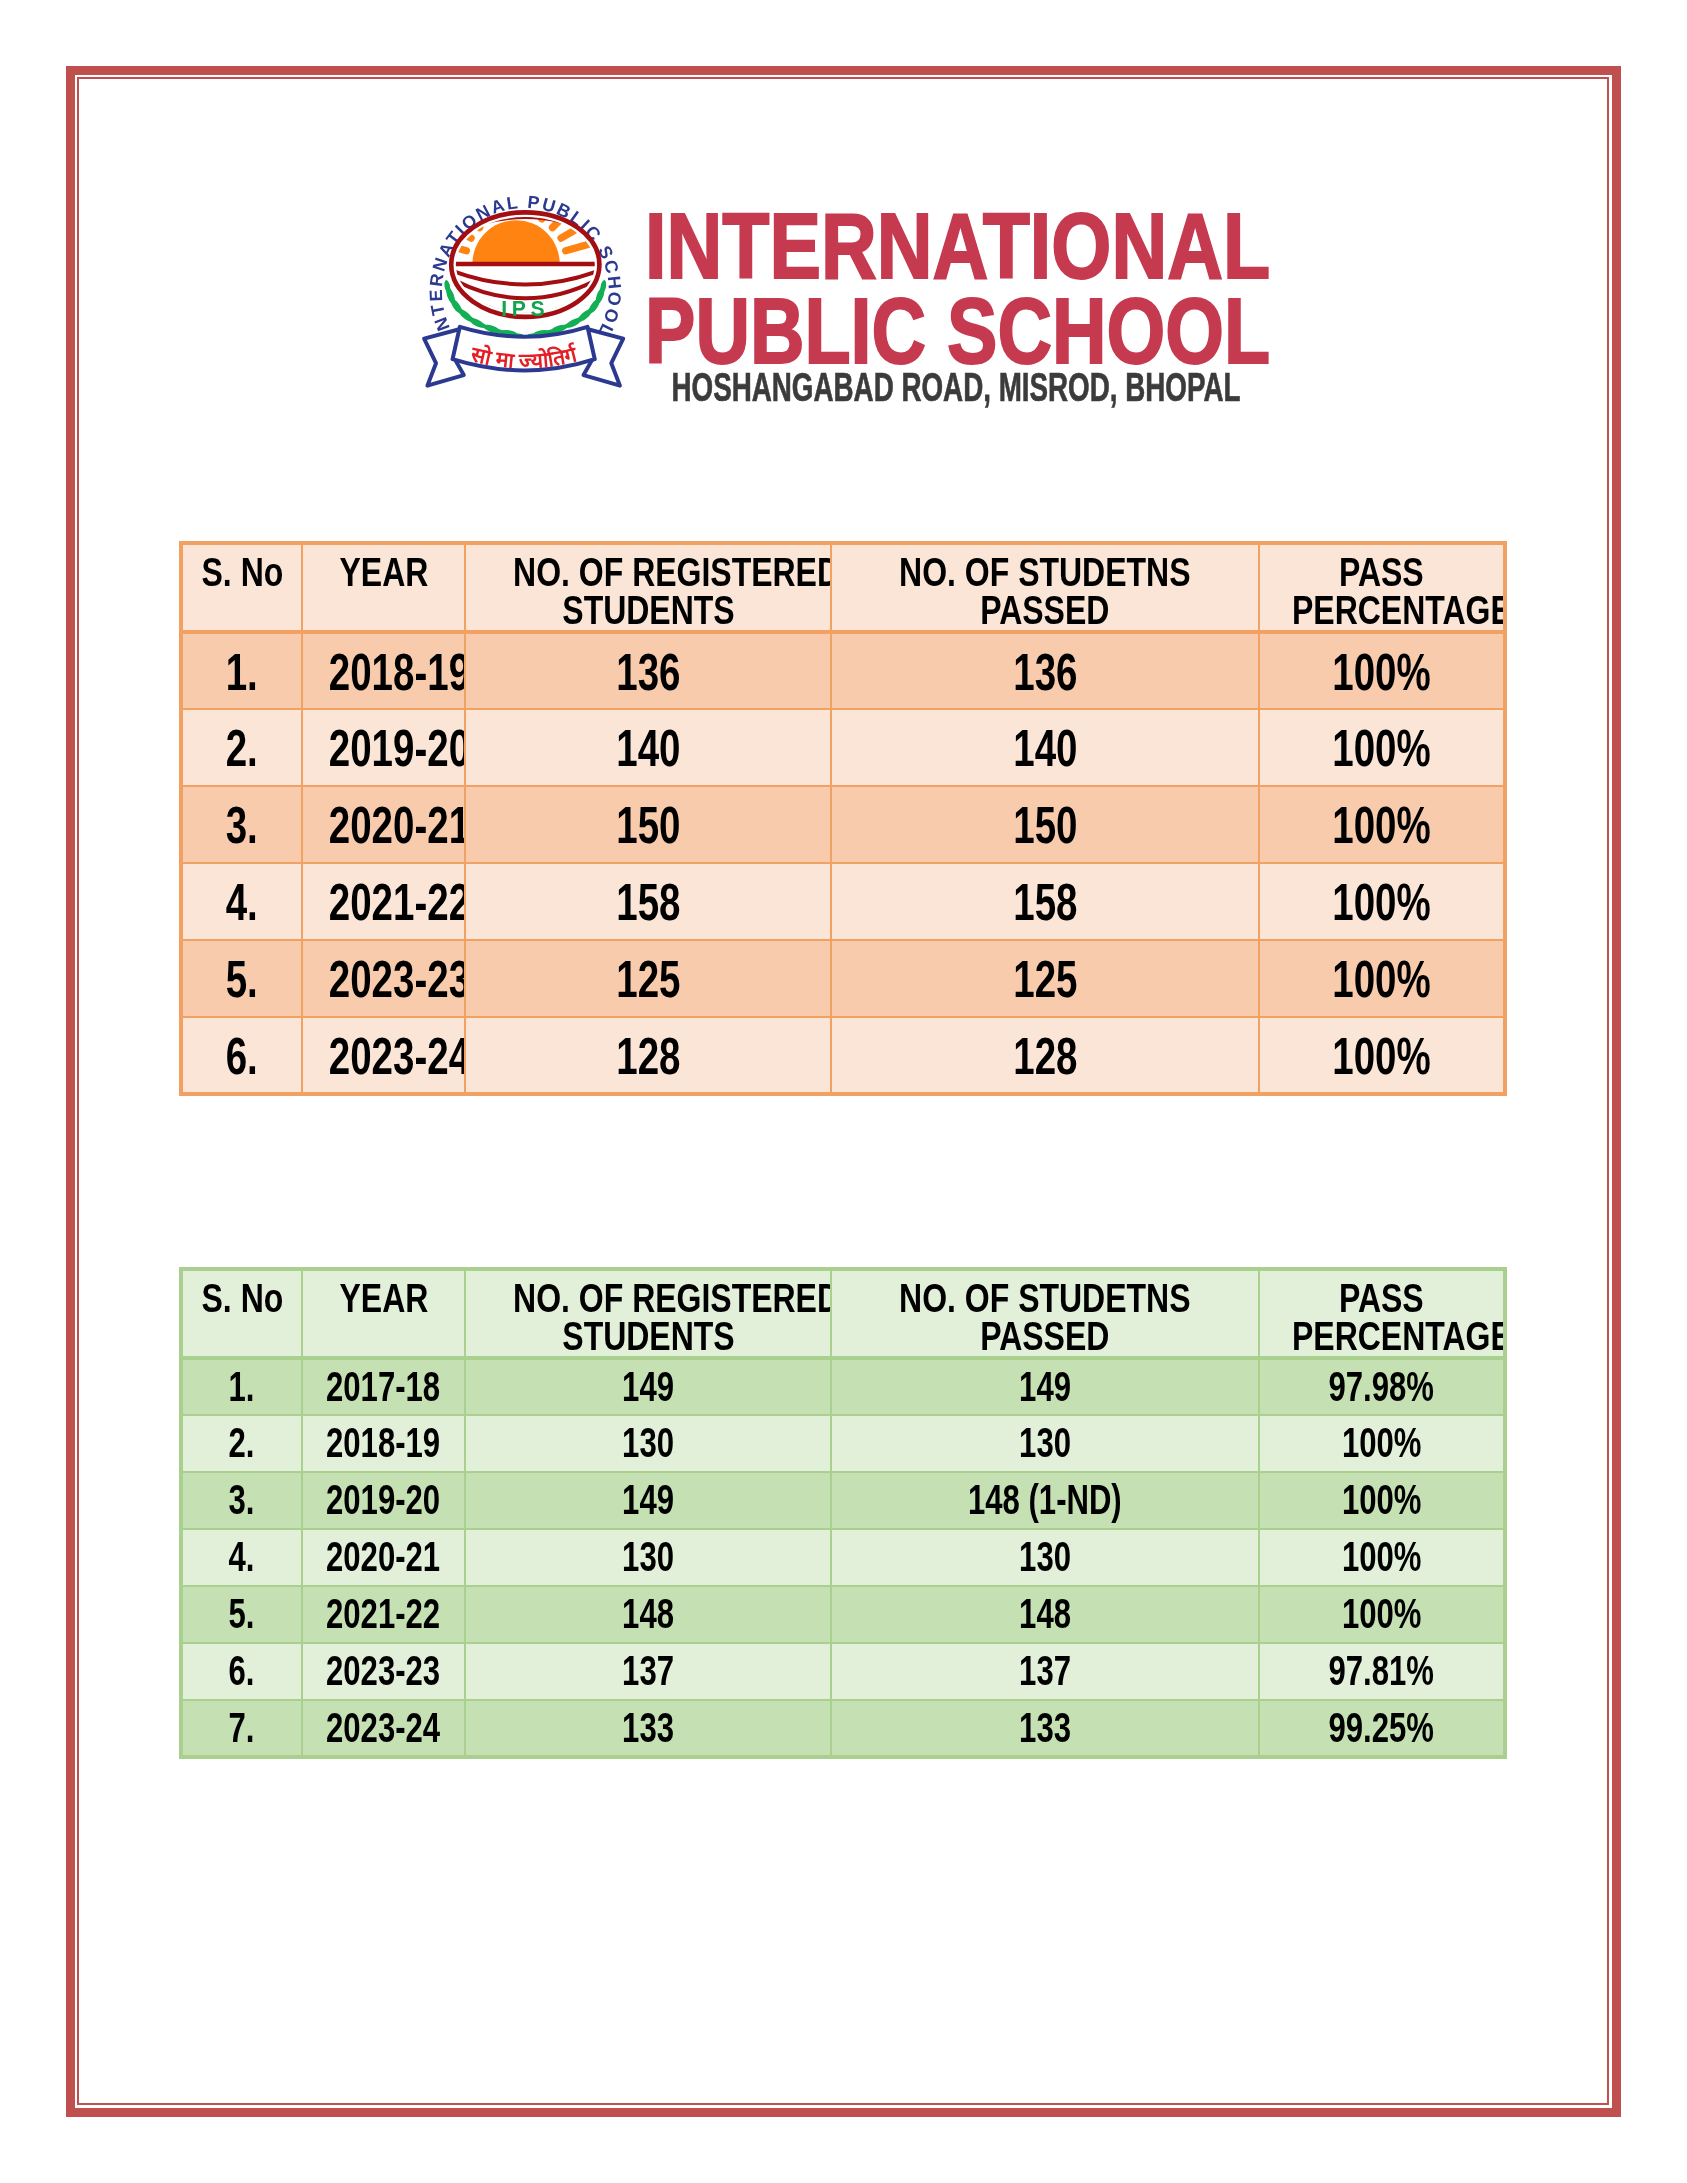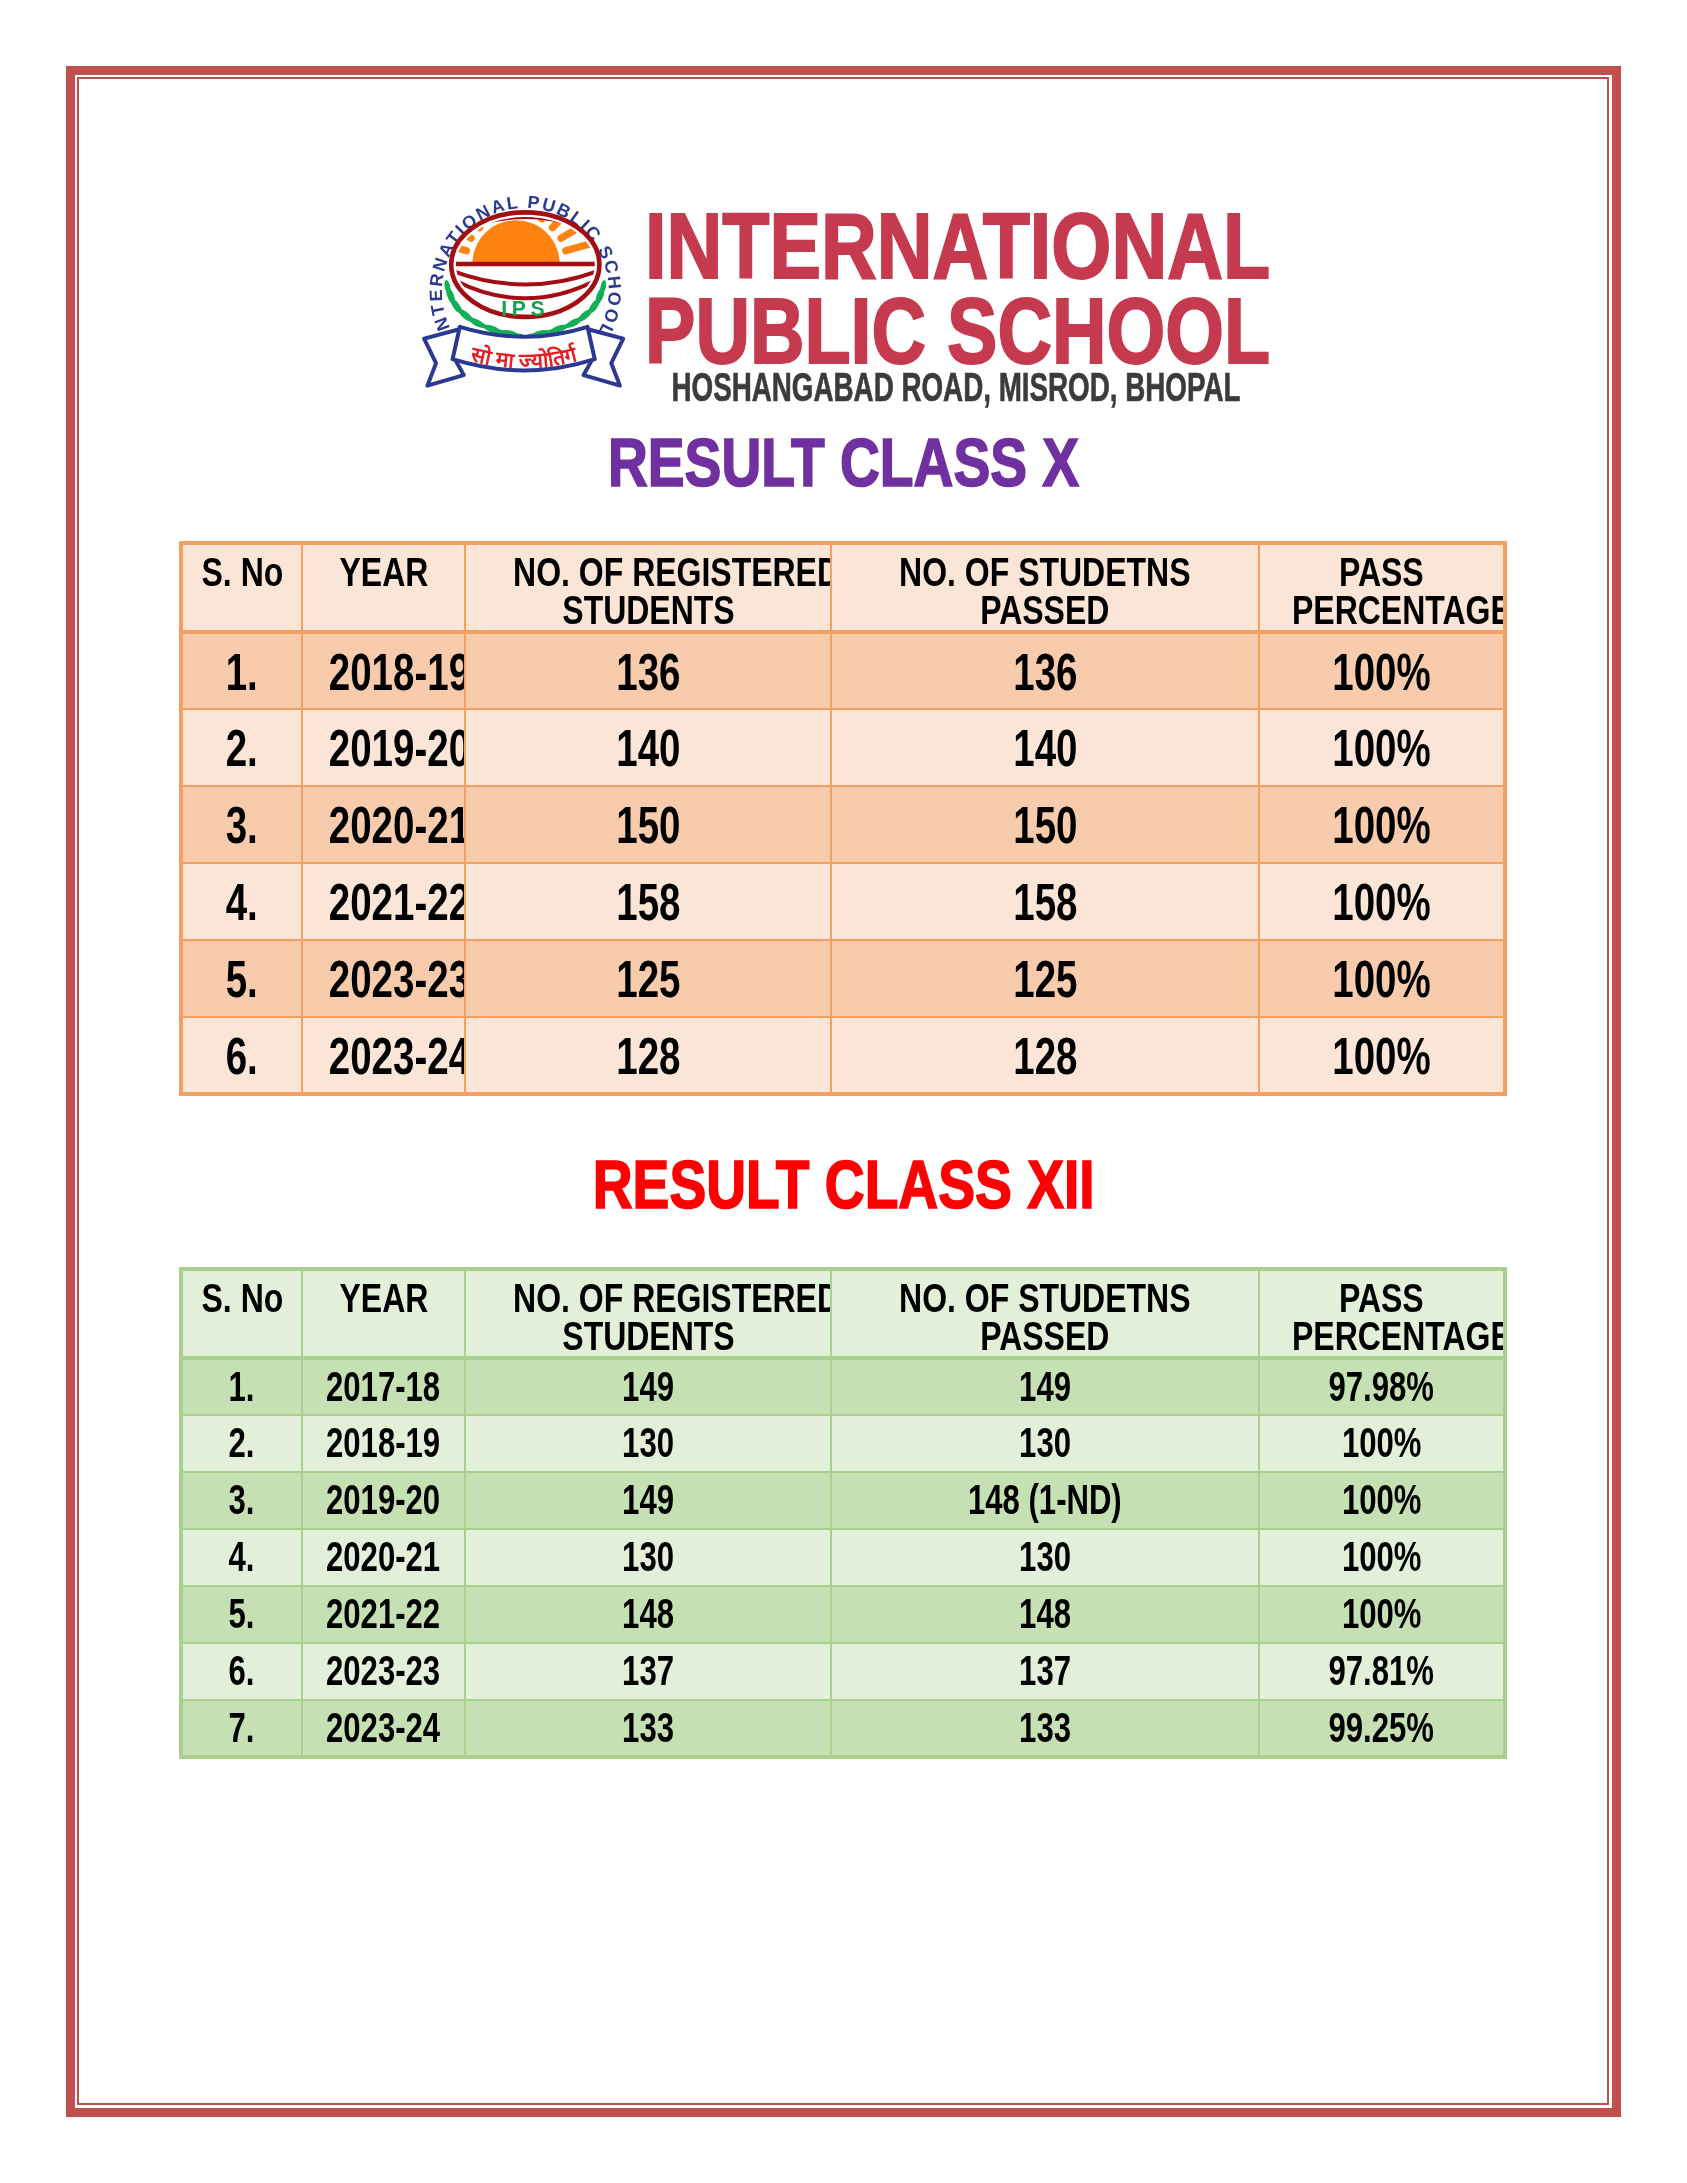--- a/index.html
+++ b/index.html
@@ -134,23 +134,20 @@
     </g>
     <text font-size="32" font-weight="bold" fill="#E31E24" font-family="Liberation Sans, sans-serif">
       <textPath href="#bannerPath" startOffset="50%" text-anchor="middle">तमसो मा ज्योतिर्गमय</textPath>
     </text>
 
     <text x="975" y="420" font-size="140" font-weight="bold" fill="#C63A50" stroke="#C63A50" stroke-width="3" paint-order="stroke" textLength="945" lengthAdjust="spacingAndGlyphs" font-family="Liberation Sans, sans-serif">INTERNATIONAL</text>
     <text x="975" y="548" font-size="140" font-weight="bold" fill="#C63A50" stroke="#C63A50" stroke-width="3" paint-order="stroke" textLength="945" lengthAdjust="spacingAndGlyphs" font-family="Liberation Sans, sans-serif">PUBLIC SCHOOL</text>
     <text x="1015" y="606" font-size="62" font-weight="bold" fill="#3B3B3B" stroke="#3B3B3B" stroke-width="1" paint-order="stroke" textLength="860" lengthAdjust="spacingAndGlyphs" font-family="Liberation Sans, sans-serif">HOSHANGABAD ROAD, MISROD, BHOPAL</text>
   </svg>
 
-  <div class="sec-title title-x">
-    <span class="ttl">RESULT CLASS X</span>
-  </div>
 
   <table class="rtable t1">
     <colgroup>
       <col style="width:121px">
         <col style="width:163px">
         <col style="width:366px">
         <col style="width:428px">
         <col style="width:246px">
     </colgroup>
     <thead>
@@ -216,23 +213,20 @@
       <tr>
         <td><span class="sqd">6.</span></td>
         <td><span class="sqd">2023-24</span></td>
         <td><span class="sqd">128</span></td>
         <td><span class="sqd">128</span></td>
         <td><span class="sqd">100%</span></td>
       </tr>
     </tbody>
   </table>
 
-  <div class="sec-title title-xii">
-    <span class="ttl">RESULT CLASS XII</span>
-  </div>
 
   <table class="rtable t2">
     <colgroup>
       <col style="width:121px">
         <col style="width:163px">
         <col style="width:366px">
         <col style="width:428px">
         <col style="width:246px">
     </colgroup>
     <thead>

